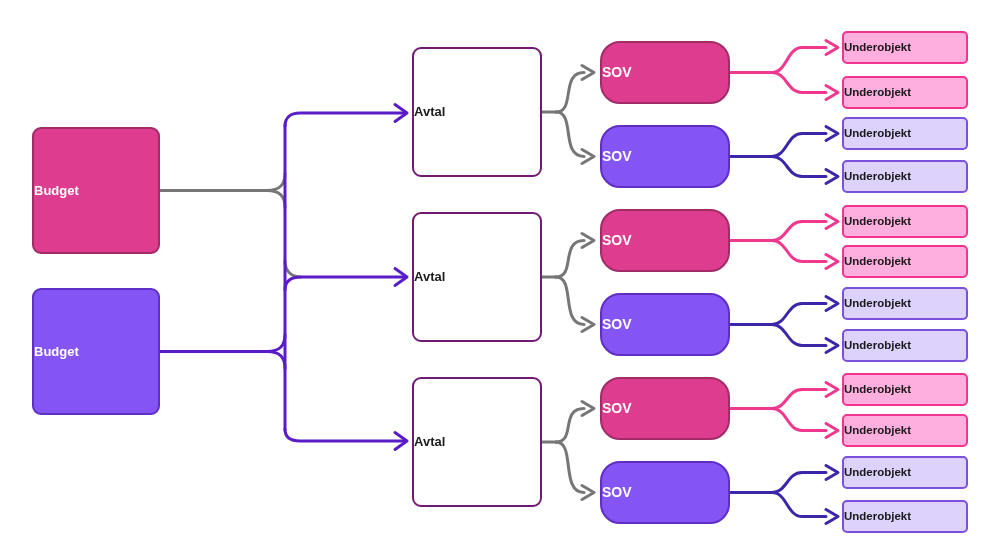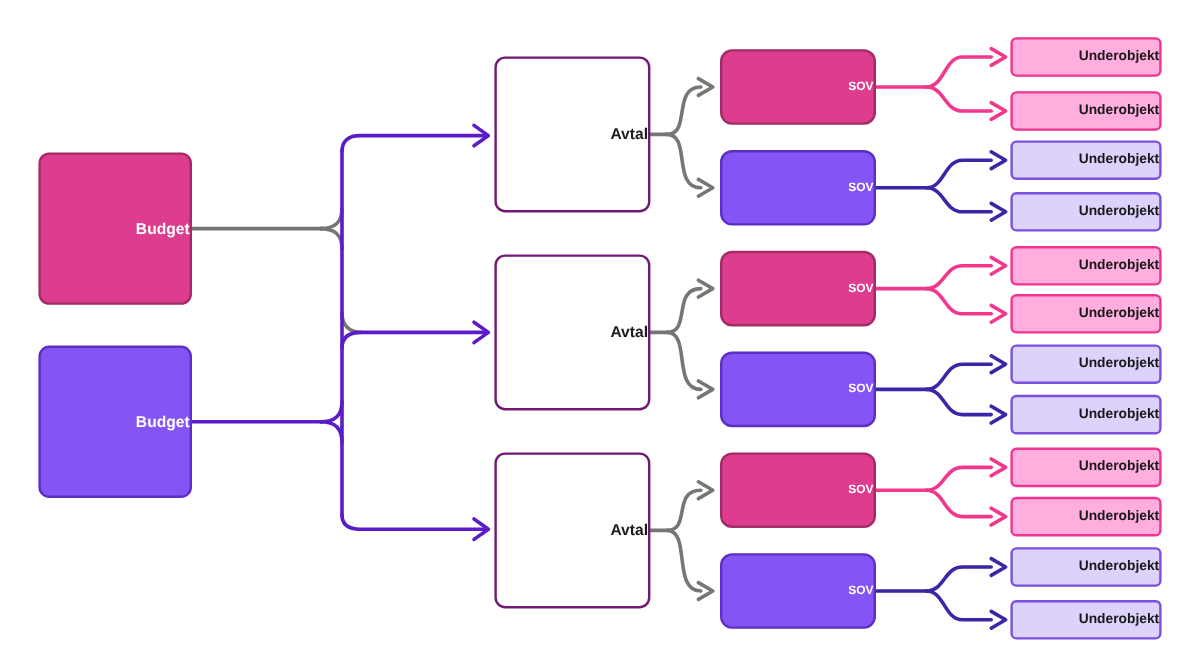--- a/index.html
+++ b/index.html
@@ -8,35 +8,35 @@
     font-family:"Liberation Sans", sans-serif;
   }
   svg.wires{position:absolute;left:0;top:0;width:1000px;height:553px;}
   svg.wires path{fill:none;stroke-width:3;stroke-linecap:round;stroke-linejoin:round;}
   .stroke-gray path{stroke:#767676;}
   .stroke-violet path{stroke:#5a1cc9;}
   .stroke-pink path{stroke:#f0388e;}
   .stroke-indigo path{stroke:#3a26a6;}
 
   .node{
-    position:absolute;box-sizing:border-box;display:flex;align-items:center;justify-content:flex-end;
+    position:absolute;box-sizing:border-box;display:flex;align-items:center;justify-content:flex-start;
     text-align:center;
   }
   .node .lbl{display:block;line-height:1.2;}
   .budget{
     left:32px;width:128px;height:127px;border-radius:9px;border:2.5px solid;
-    color:#ffffff;font-size:13px;font-weight:600;padding-left:40px;
+    color:#ffffff;font-size:13px;font-weight:600;
   }
   .avtal{
     left:412px;width:130px;height:130px;border-radius:9px;border:2px solid #701a75;
     background:#ffffff;color:#1c1c1e;font-size:13px;font-weight:600;
   }
   .sov{
-    left:600px;width:130px;height:63px;border-radius:10px;border:2.5px solid;
-    color:#ffffff;font-size:10px;font-weight:600;
+    left:600px;width:130px;height:63px;border-radius:20px;border:2.5px solid;
+    color:#ffffff;font-size:14px;font-weight:600;
   }
   .under{
     left:842px;width:126px;height:33px;border-radius:5px;border:2.5px solid;
     color:#18181b;font-size:11.5px;font-weight:700;
   }
   .fill-pink{background:#de3c8e;border-color:#a22c66;}
   .fill-purple{background:#8554f4;border-color:#5d2fc4;}
   .fill-lightpink{background:#ffaede;border-color:#f0348f;}
   .fill-lightpurple{background:#ddd2fb;border-color:#7b50dd;}
 </style>

